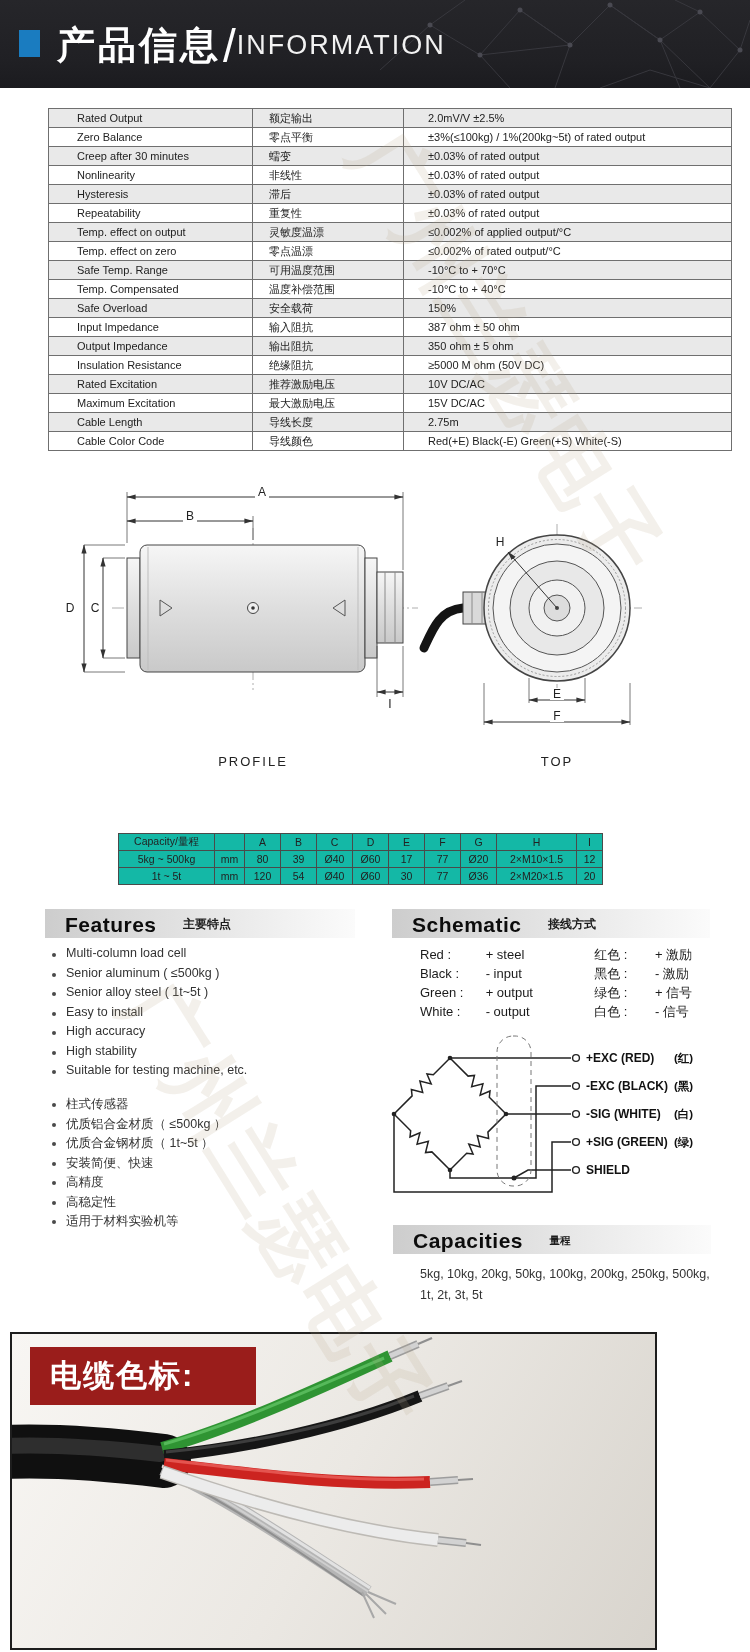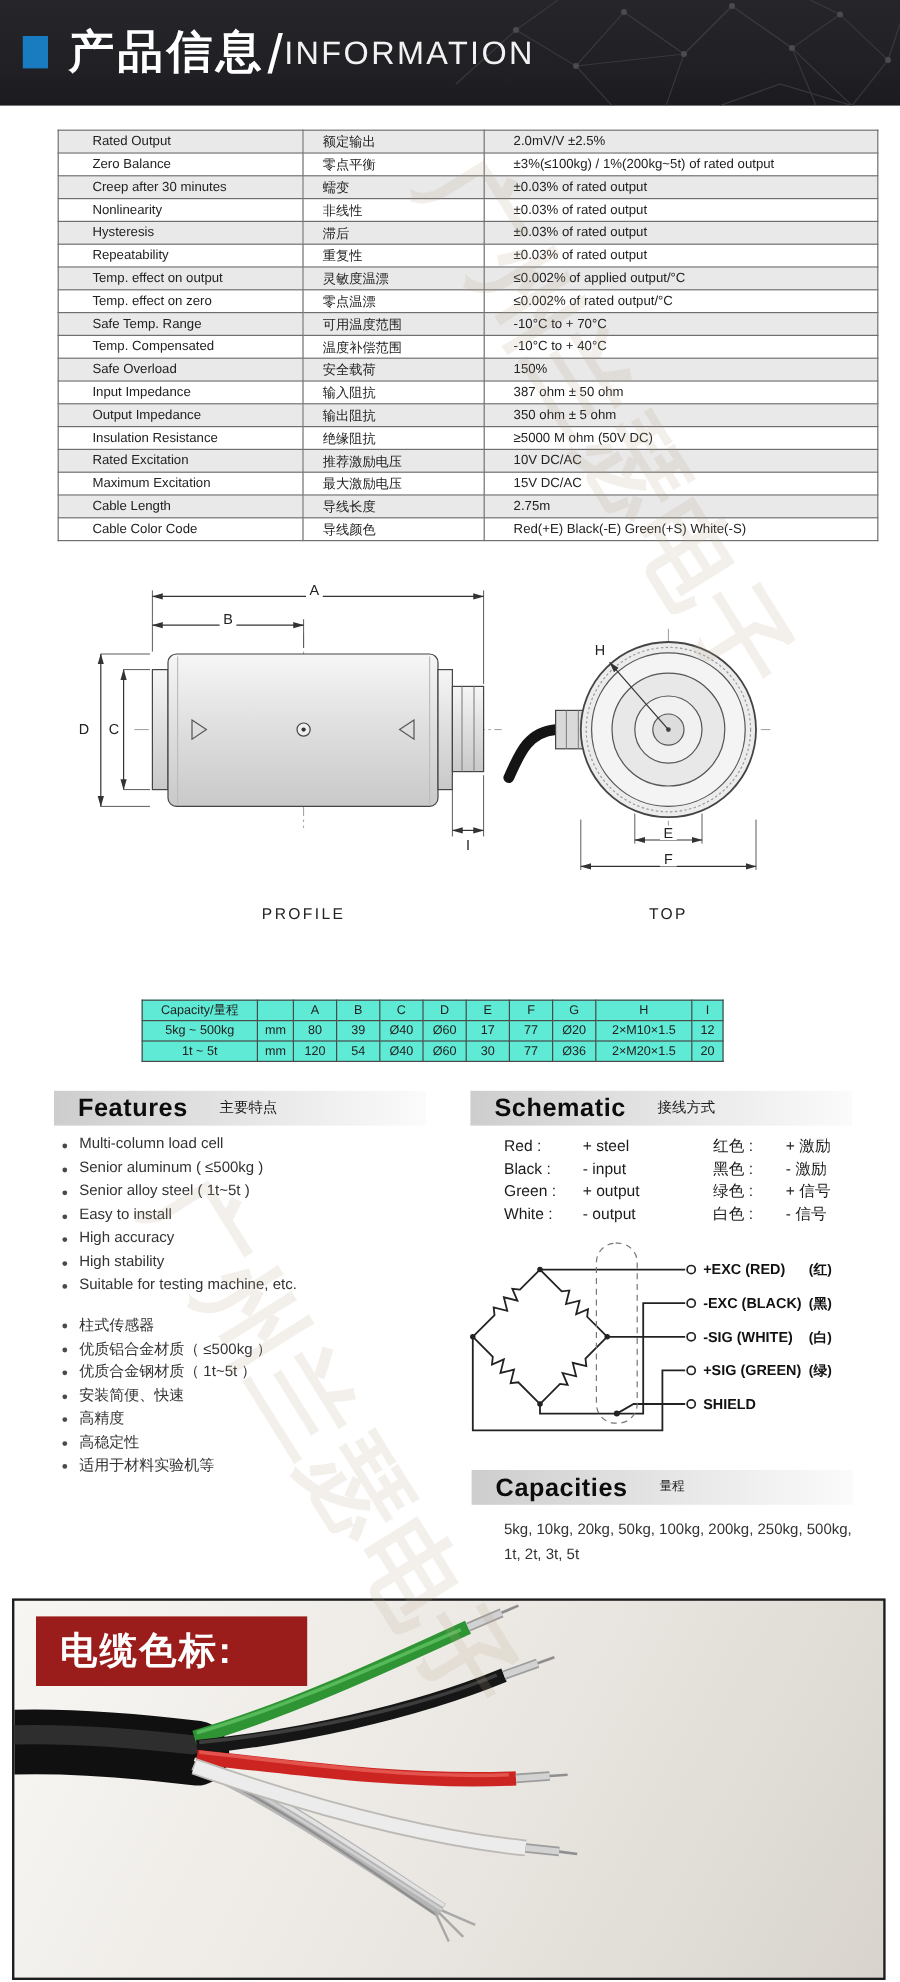--- a/index.html
+++ b/index.html
@@ -25,27 +25,27 @@
   .spec .c-zh{width:134px;padding-left:16px;}
   .spec .c-val{width:303px;padding-left:24px;}
   .spec tr:nth-of-type(odd){background:#e9e9e9;}
 
   
   .drawings{position:absolute;left:0;top:470px;z-index:2;}
   .dimtext{font-size:12px;fill:#222;}
   .viewlabel{font-size:13px;letter-spacing:2px;fill:#222;}
 
   
-  .dims{position:absolute;left:118px;top:833px;border-collapse:collapse;font-size:10.5px;text-align:center;z-index:2;background:#5eead4;}
+  .dims{position:absolute;left:118px;top:833px;border-collapse:collapse;font-size:10.5px;text-align:center;z-index:2;background:#14b8a6;}
   .dims th,.dims td{border:1px solid #4a4a4a;height:16px;padding:0 2px;font-weight:normal;white-space:nowrap;}
 
   
   .band{position:absolute;height:29px;line-height:29px;background:linear-gradient(90deg,#cdcdcd 0%,#e7e7e7 55%,#fbfbfb 100%);padding-left:20px;box-sizing:border-box;z-index:2;white-space:nowrap;}
   .band-title{font-size:21px;font-weight:bold;letter-spacing:.5px;color:#0c0c0c;vertical-align:middle;text-align:center;}
-  .band-sub{font-size:12px;font-weight:normal;margin-left:22px;vertical-align:middle;color:#1c1c1c;}
+  .band-sub{font-size:12px;font-weight:bold;margin-left:22px;vertical-align:middle;color:#1c1c1c;}
   .band-sub.small{font-size:10.5px;}
 
   
   .blist{position:absolute;left:48px;margin:0;padding:0;list-style:none;font-size:12.5px;color:#333;z-index:2;}
   .blist li{height:19.5px;position:relative;padding-left:18px;white-space:nowrap;}
   .blist li::before{content:"";position:absolute;left:4px;top:7px;width:4px;height:4px;border-radius:50%;background:#4a4a4a;}
 
   
   .wiring{position:absolute;left:420px;top:946px;font-size:13px;color:#1b1b1b;z-index:2;}
   .wrow{height:19px;white-space:nowrap;}
@@ -53,21 +53,21 @@
   .w-en-val{display:inline-block;width:105px;}
   .w-zh-label{display:inline-block;width:57px;}
   .circuit{position:absolute;left:380px;top:1030px;z-index:2;}
   .term-label{font-size:12px;font-weight:bold;fill:#111;}
   .term-zh{font-size:11.5px;font-weight:bold;fill:#111;}
 
   
   .caps-text{position:absolute;left:420px;top:1264px;font-size:12.5px;line-height:21px;color:#333;z-index:2;}
 
   
-  .photo{position:absolute;left:10px;top:1332px;width:728px;height:318px;box-sizing:border-box;border:2px solid #1d1d1d;background:linear-gradient(118deg,#f8f6f3 0%,#ebe8e3 50%,#d8d4cd 100%);z-index:3;}
+  .photo{position:absolute;left:10px;top:1332px;width:647px;height:318px;box-sizing:border-box;border:2px solid #1d1d1d;background:linear-gradient(118deg,#f8f6f3 0%,#ebe8e3 50%,#d8d4cd 100%);z-index:3;}
   .cable-label{position:absolute;left:18px;top:13px;width:226px;height:58px;line-height:58px;background:#9a1d1b;color:#fff;font-size:31px;font-weight:bold;padding-left:20px;box-sizing:border-box;letter-spacing:2px;}
   .photo svg{position:absolute;left:0;top:0;}
 </style>
 </head>
 <body>
 
 <div class="page">
 
   <div class="wm" style="left:420px;top:110px;">广州兰瑟电子</div>
   <div class="wm" style="left:190px;top:960px;">广州兰瑟电子</div>

